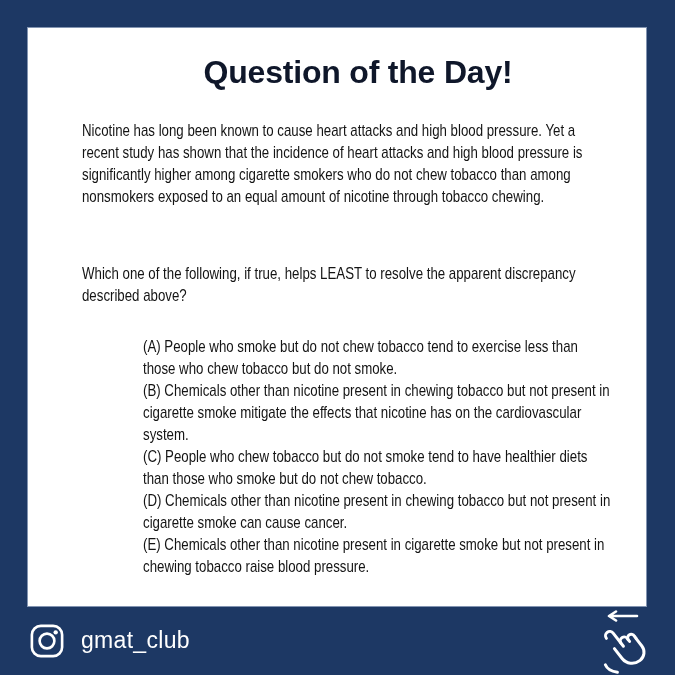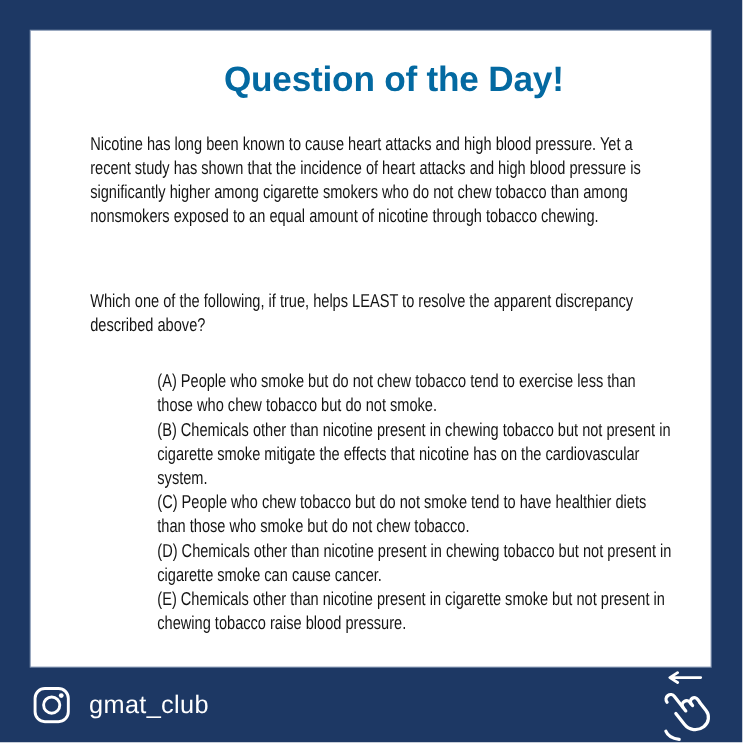--- a/index.html
+++ b/index.html
@@ -21,21 +21,21 @@
     box-shadow: 0 0 0 1px rgba(185,198,218,0.65);
   }
   .title {
     position: absolute;
     left: 0; top: 26px;
     width: 100%;
     text-align: center;
     font-size: 32px;
     font-weight: bold;
     letter-spacing: -0.2px;
-    color: #0369a1;
+    color: #0f172a;
     padding-left: 42px;
   }
   .textblock {
     position: absolute;
     color: #141414;
     font-size: 17px;
     line-height: 22px;
     transform: scaleX(0.78);
     transform-origin: 0 0;
   }

